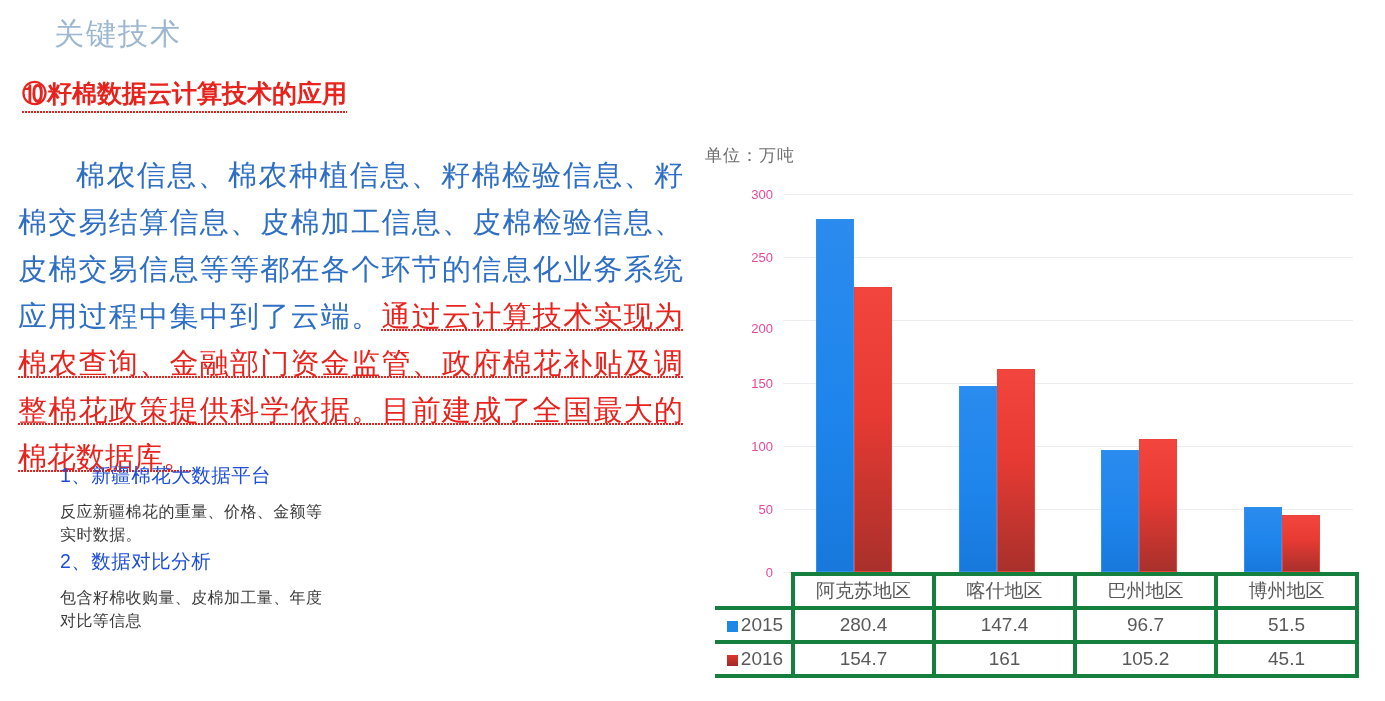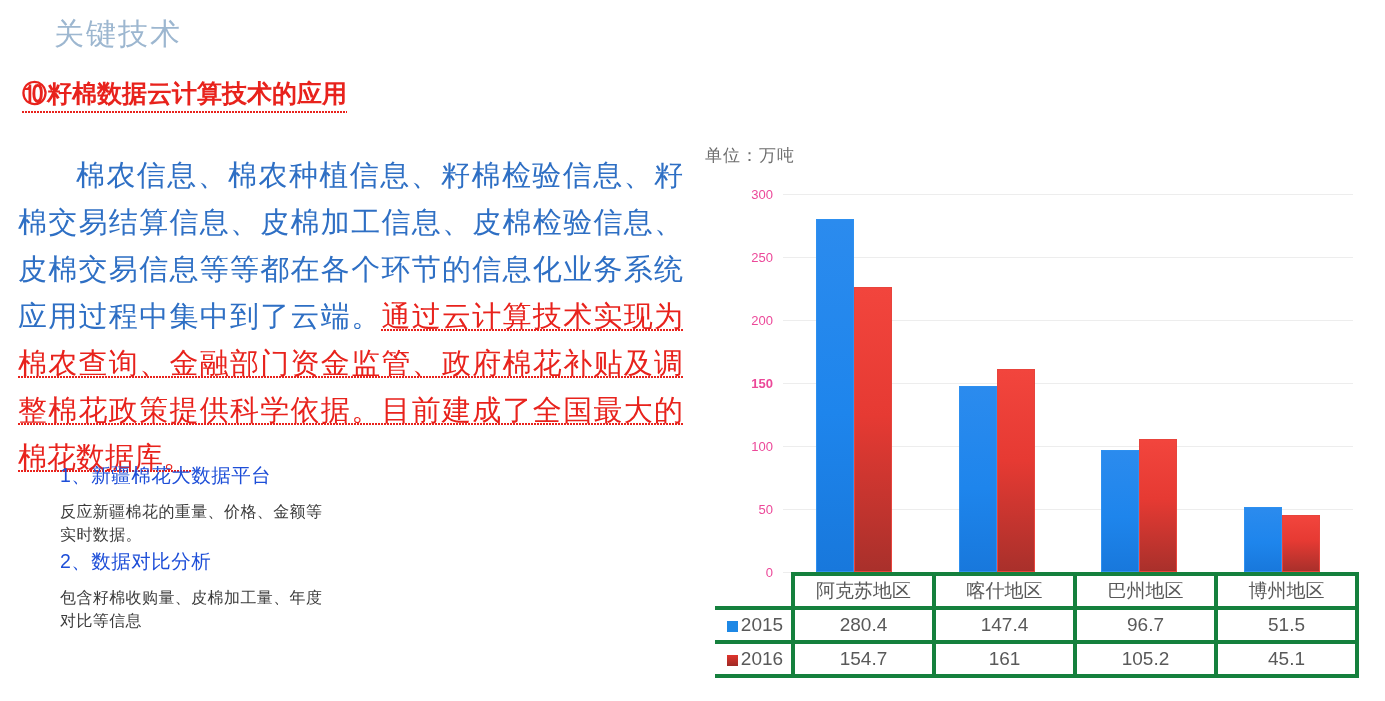--- a/index.html
+++ b/index.html
@@ -202,23 +202,23 @@
   <div id="chart-title">单位：万吨</div>
 
   <div id="plot">
       <div class="gridline" style="top: 378px;"></div>
       <div class="ytick" style="top: 378px;">0</div>
       <div class="gridline" style="top: 315px;"></div>
       <div class="ytick" style="top: 315px;">50</div>
       <div class="gridline" style="top: 252px;"></div>
       <div class="ytick" style="top: 252px;">100</div>
       <div class="gridline" style="top: 189px;"></div>
-      <div class="ytick" style="top: 189px; font-weight: bold;">150</div>
+      <div class="ytick" style="top: 189px;">150</div>
       <div class="gridline" style="top: 126px;"></div>
-      <div class="ytick" style="top: 126px;">200</div>
+      <div class="ytick" style="top: 134px;">200</div>
       <div class="gridline" style="top: 63px;"></div>
       <div class="ytick" style="top: 63px;">250</div>
       <div class="gridline" style="top: 0px;"></div>
       <div class="ytick" style="top: 0px;">300</div>
       <div class="group" style="left: 0px; width: 142.5px;">
         <div class="bar s2015" style="left: 33.25px; width: 38px; height: 353.304px;"></div>
         <div class="bar s2016" style="left: 71.25px; width: 38px; height: 284.886px;"></div>
       </div>
       <div class="group" style="left: 142.5px; width: 142.5px;">
         <div class="bar s2015" style="left: 33.25px; width: 38px; height: 185.724px;"></div>

